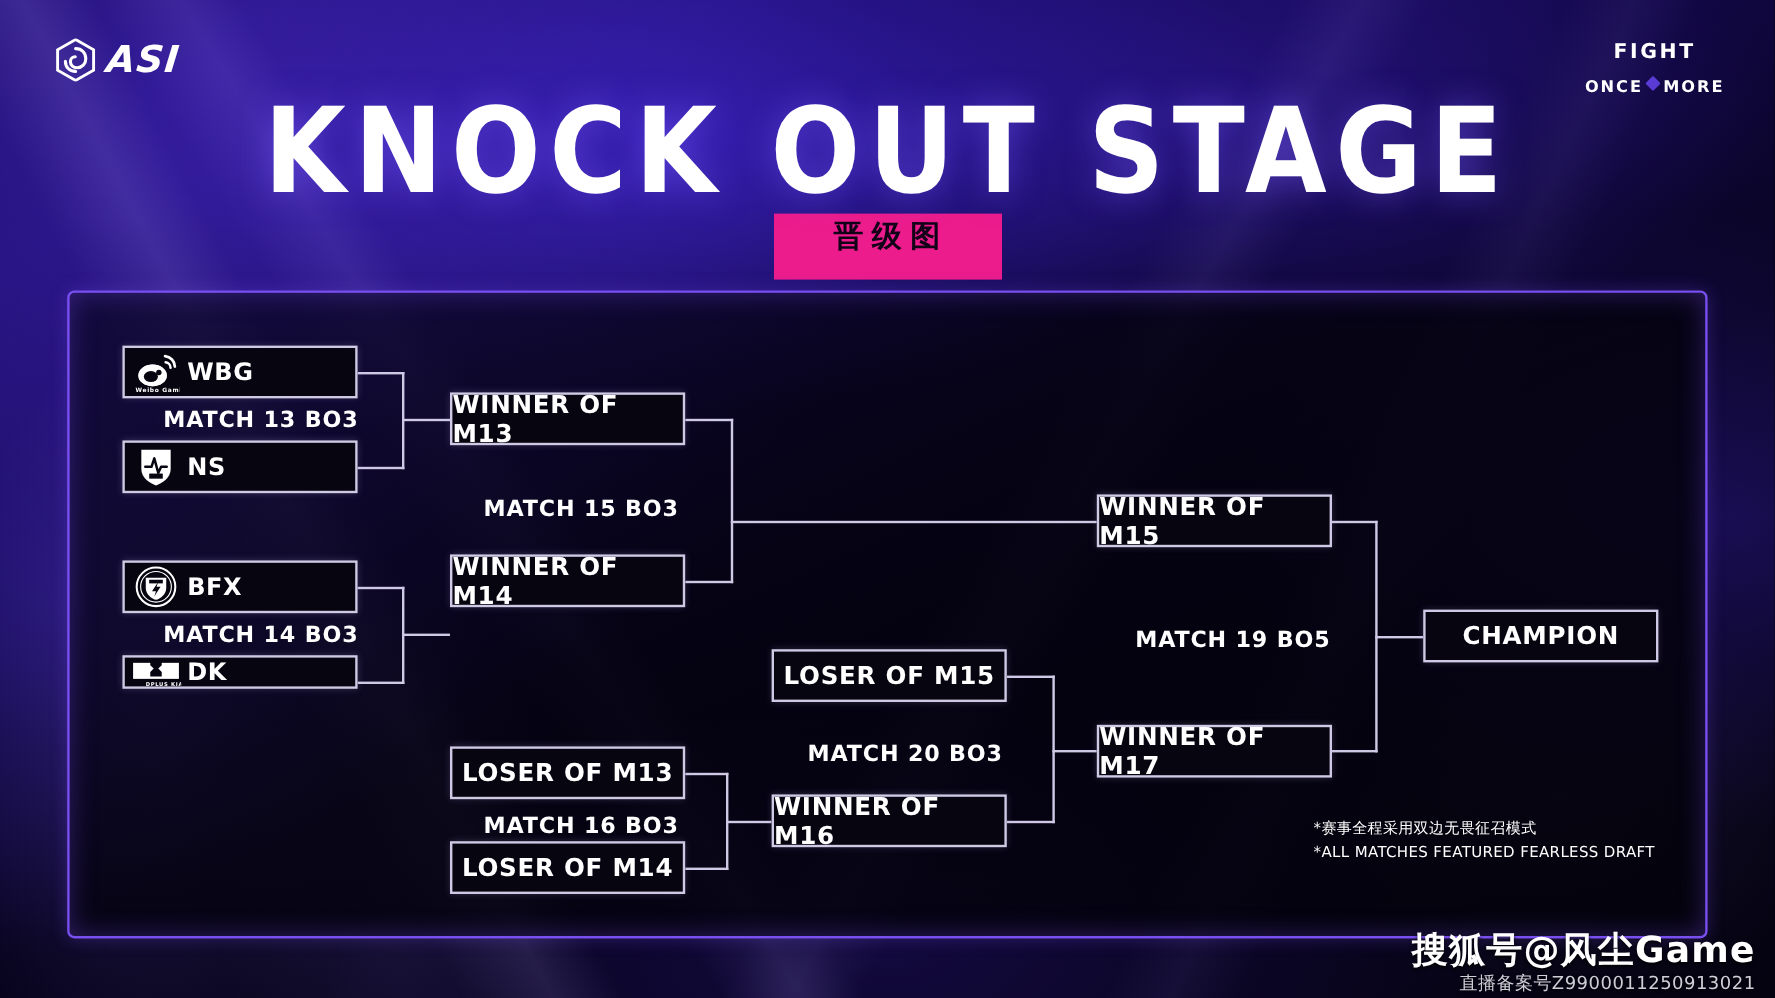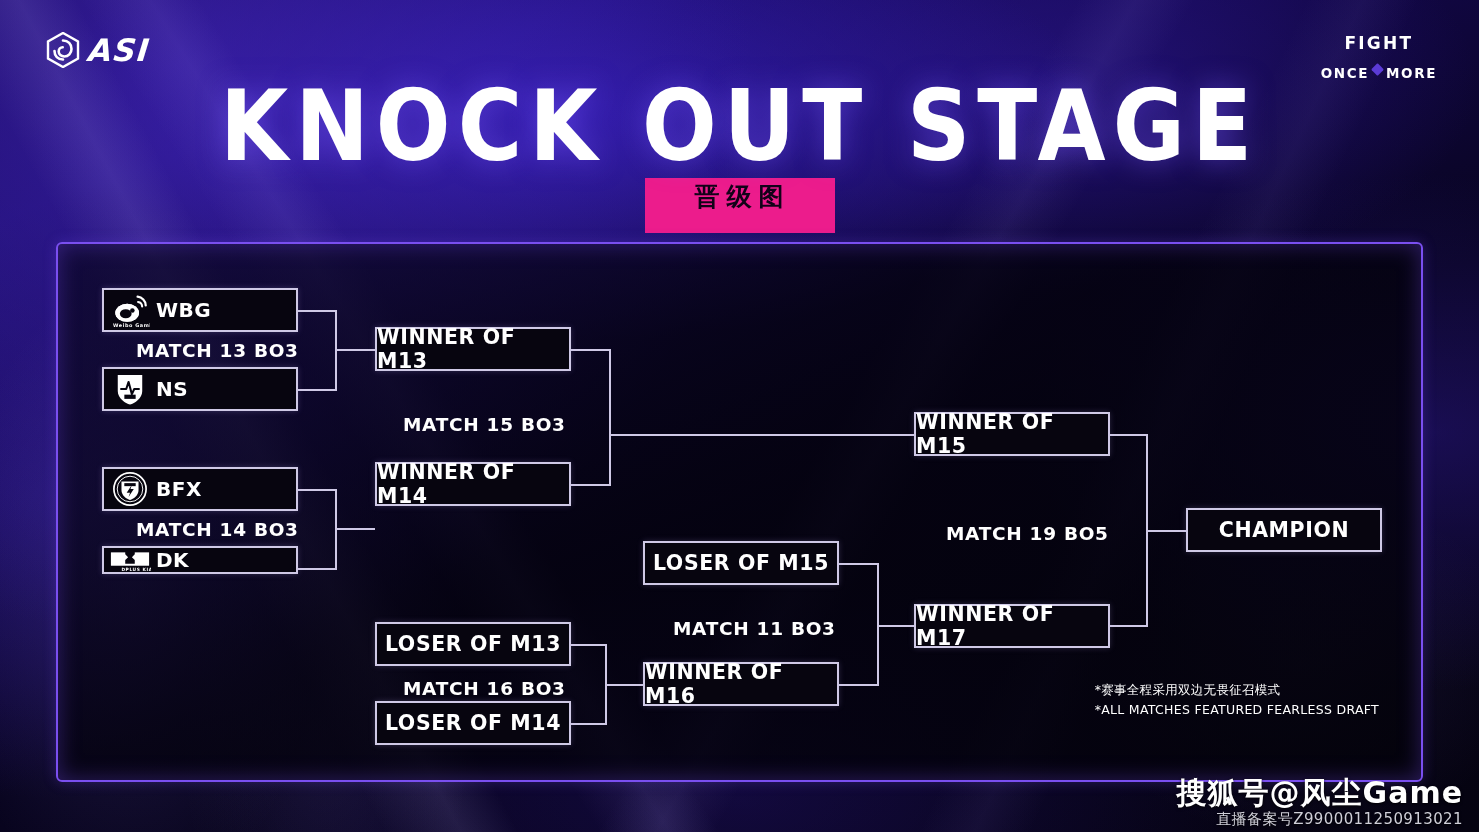--- a/index.html
+++ b/index.html
@@ -272,21 +272,21 @@
     <div class="match-label" style="left:345px; top:434px;">MATCH 16 BO3</div>
 
     <div class="node center" style="left:317px; top:457px; width:196px; height:44px;">
       <span>LOSER OF M14</span>
     </div>
 
     <div class="node center" style="left:585px; top:297px; width:196px; height:44px;">
       <span>LOSER OF M15</span>
     </div>
 
-    <div class="match-label" style="left:615px; top:374px;">MATCH 11 BO3</div>
+    <div class="match-label" style="left:615px; top:374px;">MATCH 20 BO3</div>
 
     <div class="node center" style="left:585px; top:418px; width:196px; height:44px;">
       <span>WINNER OF M16</span>
     </div>
 
     <div class="node center" style="left:856px; top:168px; width:196px; height:44px;">
       <span>WINNER OF M15</span>
     </div>
 
     <div class="match-label" style="left:888px; top:279px;">MATCH 19 BO5</div>

